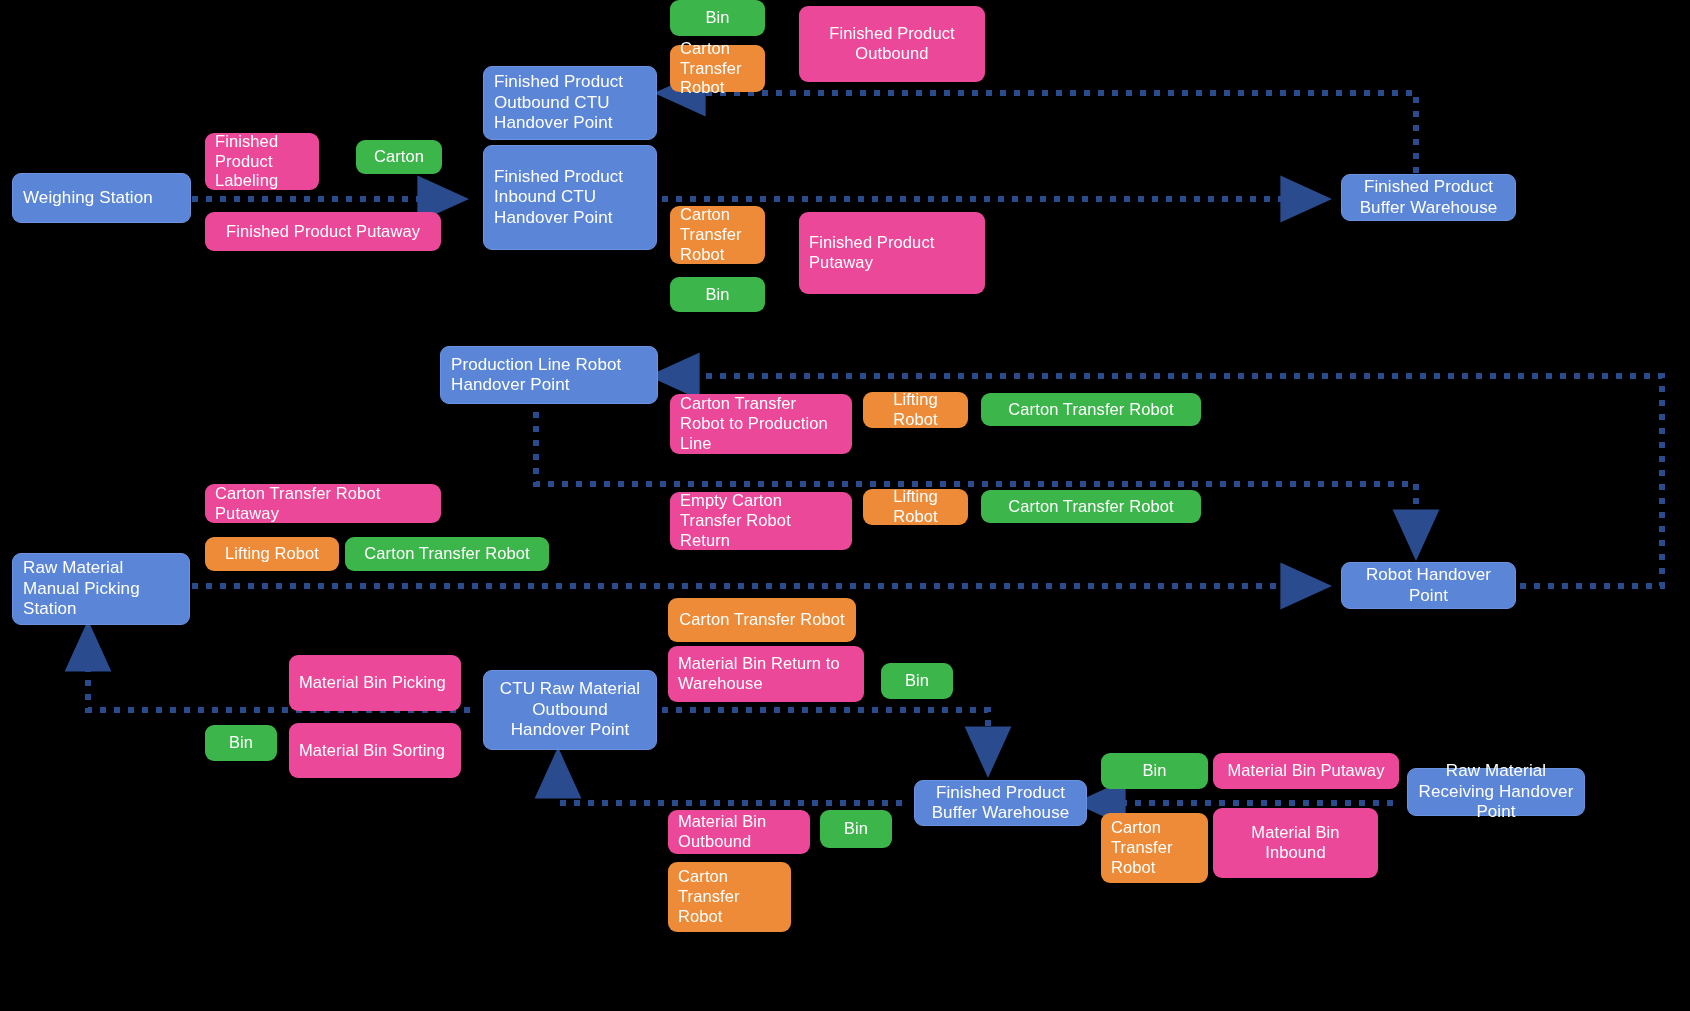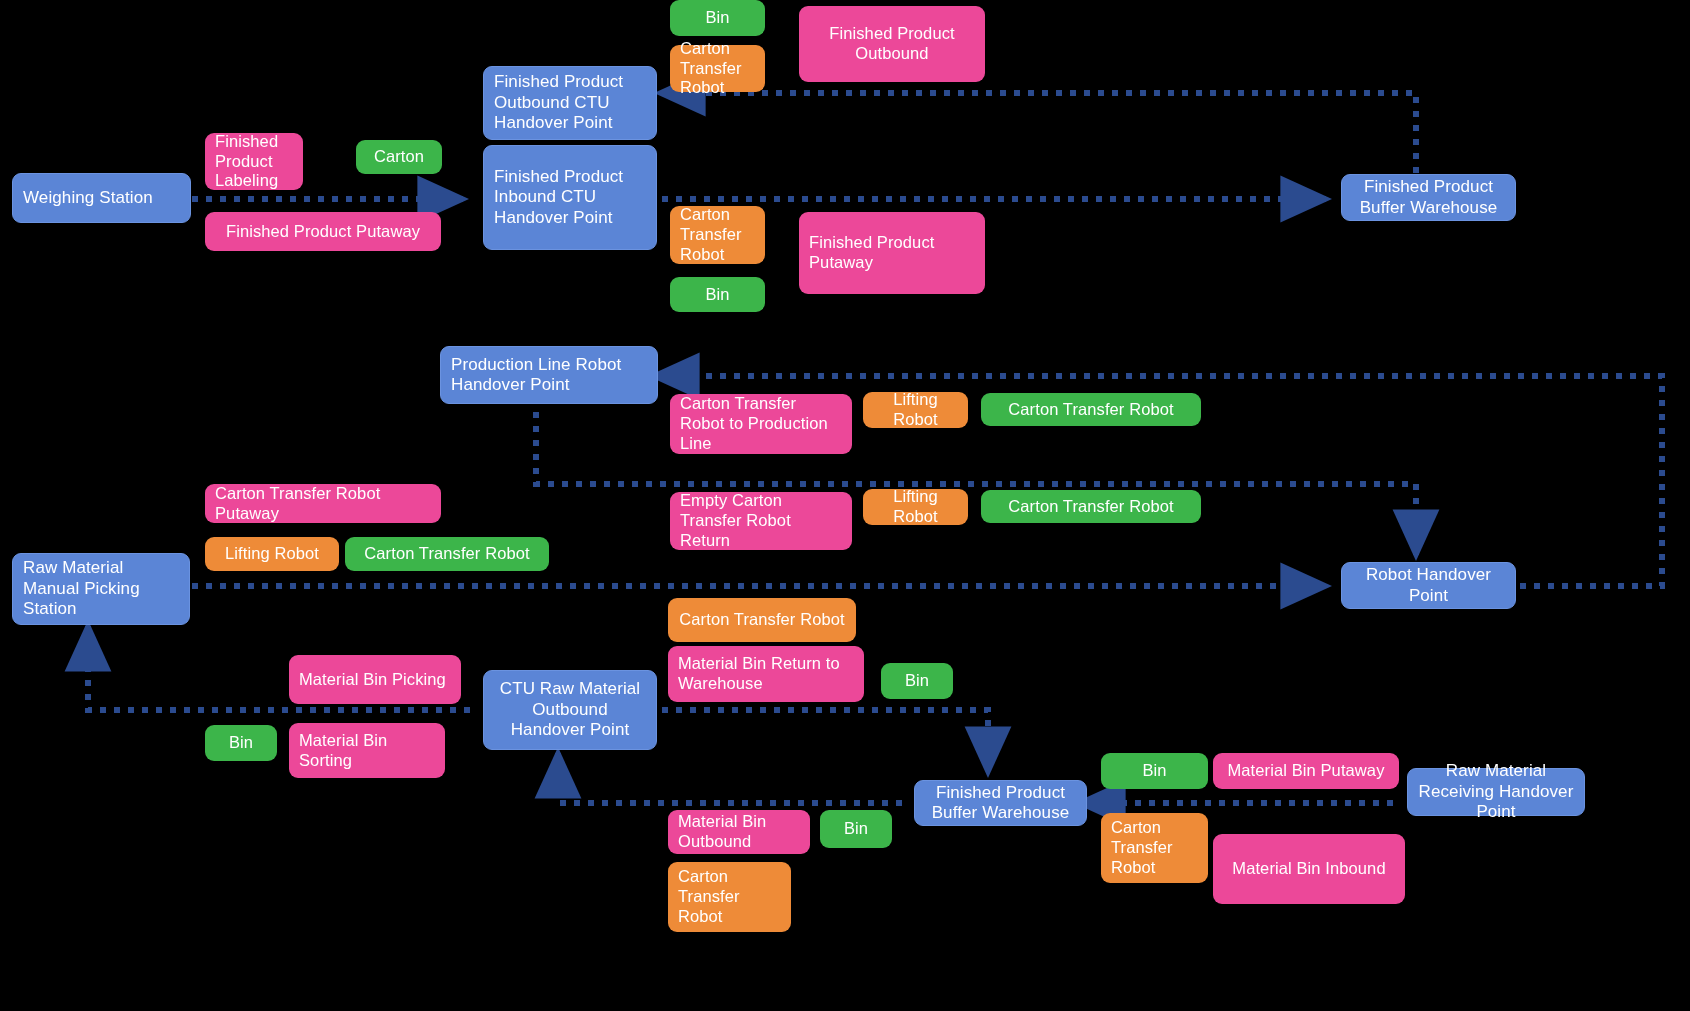--- a/index.html
+++ b/index.html
@@ -51,21 +51,21 @@
       <path d="M902,803 L558,803 L558,753" marker-end="url(#ar)"></path>
 
       <path d="M1393,803 L1080,803" marker-end="url(#ar)"></path>
     </g>
   </svg>
 
   <div class="node blue" style="left:0px;top:173px;width:179px;height:50px;">
     <span>Weighing Station</span>
   </div>
 
-  <div class="node yellow" style="left:193px;top:133px;width:98px;height:57px;">
+  <div class="node yellow" style="left:193px;top:133px;width:114px;height:57px;">
     <span>Finished Product Labeling</span>
   </div>
 
   <div class="node green ctr" style="left:344px;top:140px;width:86px;height:34px;">
     <span>Carton</span>
   </div>
 
   <div class="node yellow ctr" style="left:193px;top:212px;width:236px;height:39px;">
     <span>Finished Product Putaway</span>
   </div>
@@ -147,29 +147,29 @@
   </div>
 
   <div class="node green ctr" style="left:333px;top:537px;width:204px;height:34px;">
     <span>Carton Transfer Robot</span>
   </div>
 
   <div class="node blue" style="left:0px;top:553px;width:178px;height:72px;">
     <span>Raw Material Manual Picking Station</span>
   </div>
 
-  <div class="node yellow" style="left:277px;top:655px;width:172px;height:49px;">
+  <div class="node yellow" style="left:277px;top:655px;width:172px;height:56px;">
     <span>Material Bin Picking</span>
   </div>
 
   <div class="node green ctr" style="left:193px;top:725px;width:72px;height:36px;">
     <span>Bin</span>
   </div>
 
-  <div class="node yellow" style="left:277px;top:723px;width:156px;height:55px;justify-content:flex-end;">
+  <div class="node yellow" style="left:277px;top:723px;width:172px;height:55px;">
     <span>Material Bin Sorting</span>
   </div>
 
   <div class="node blue ctr" style="left:471px;top:670px;width:174px;height:80px;">
     <span>CTU Raw Material Outbound Handover Point</span>
   </div>
 
   <div class="node orange ctr" style="left:656px;top:598px;width:188px;height:44px;">
     <span>Carton Transfer Robot</span>
   </div>
@@ -203,21 +203,21 @@
   </div>
 
   <div class="node yellow ctr" style="left:1201px;top:753px;width:186px;height:36px;">
     <span>Material Bin Putaway</span>
   </div>
 
   <div class="node orange" style="left:1089px;top:813px;width:107px;height:70px;">
     <span>Carton Transfer Robot</span>
   </div>
 
-  <div class="node yellow ctr" style="left:1201px;top:834px;width:192px;height:70px;">
+  <div class="node yellow ctr" style="left:1201px;top:808px;width:165px;height:70px;">
     <span>Material Bin Inbound</span>
   </div>
 
   <div class="node blue ctr" style="left:1395px;top:768px;width:178px;height:48px;">
     <span>Raw Material Receiving Handover Point</span>
   </div>
 
 </div>
 
 </body></html>

